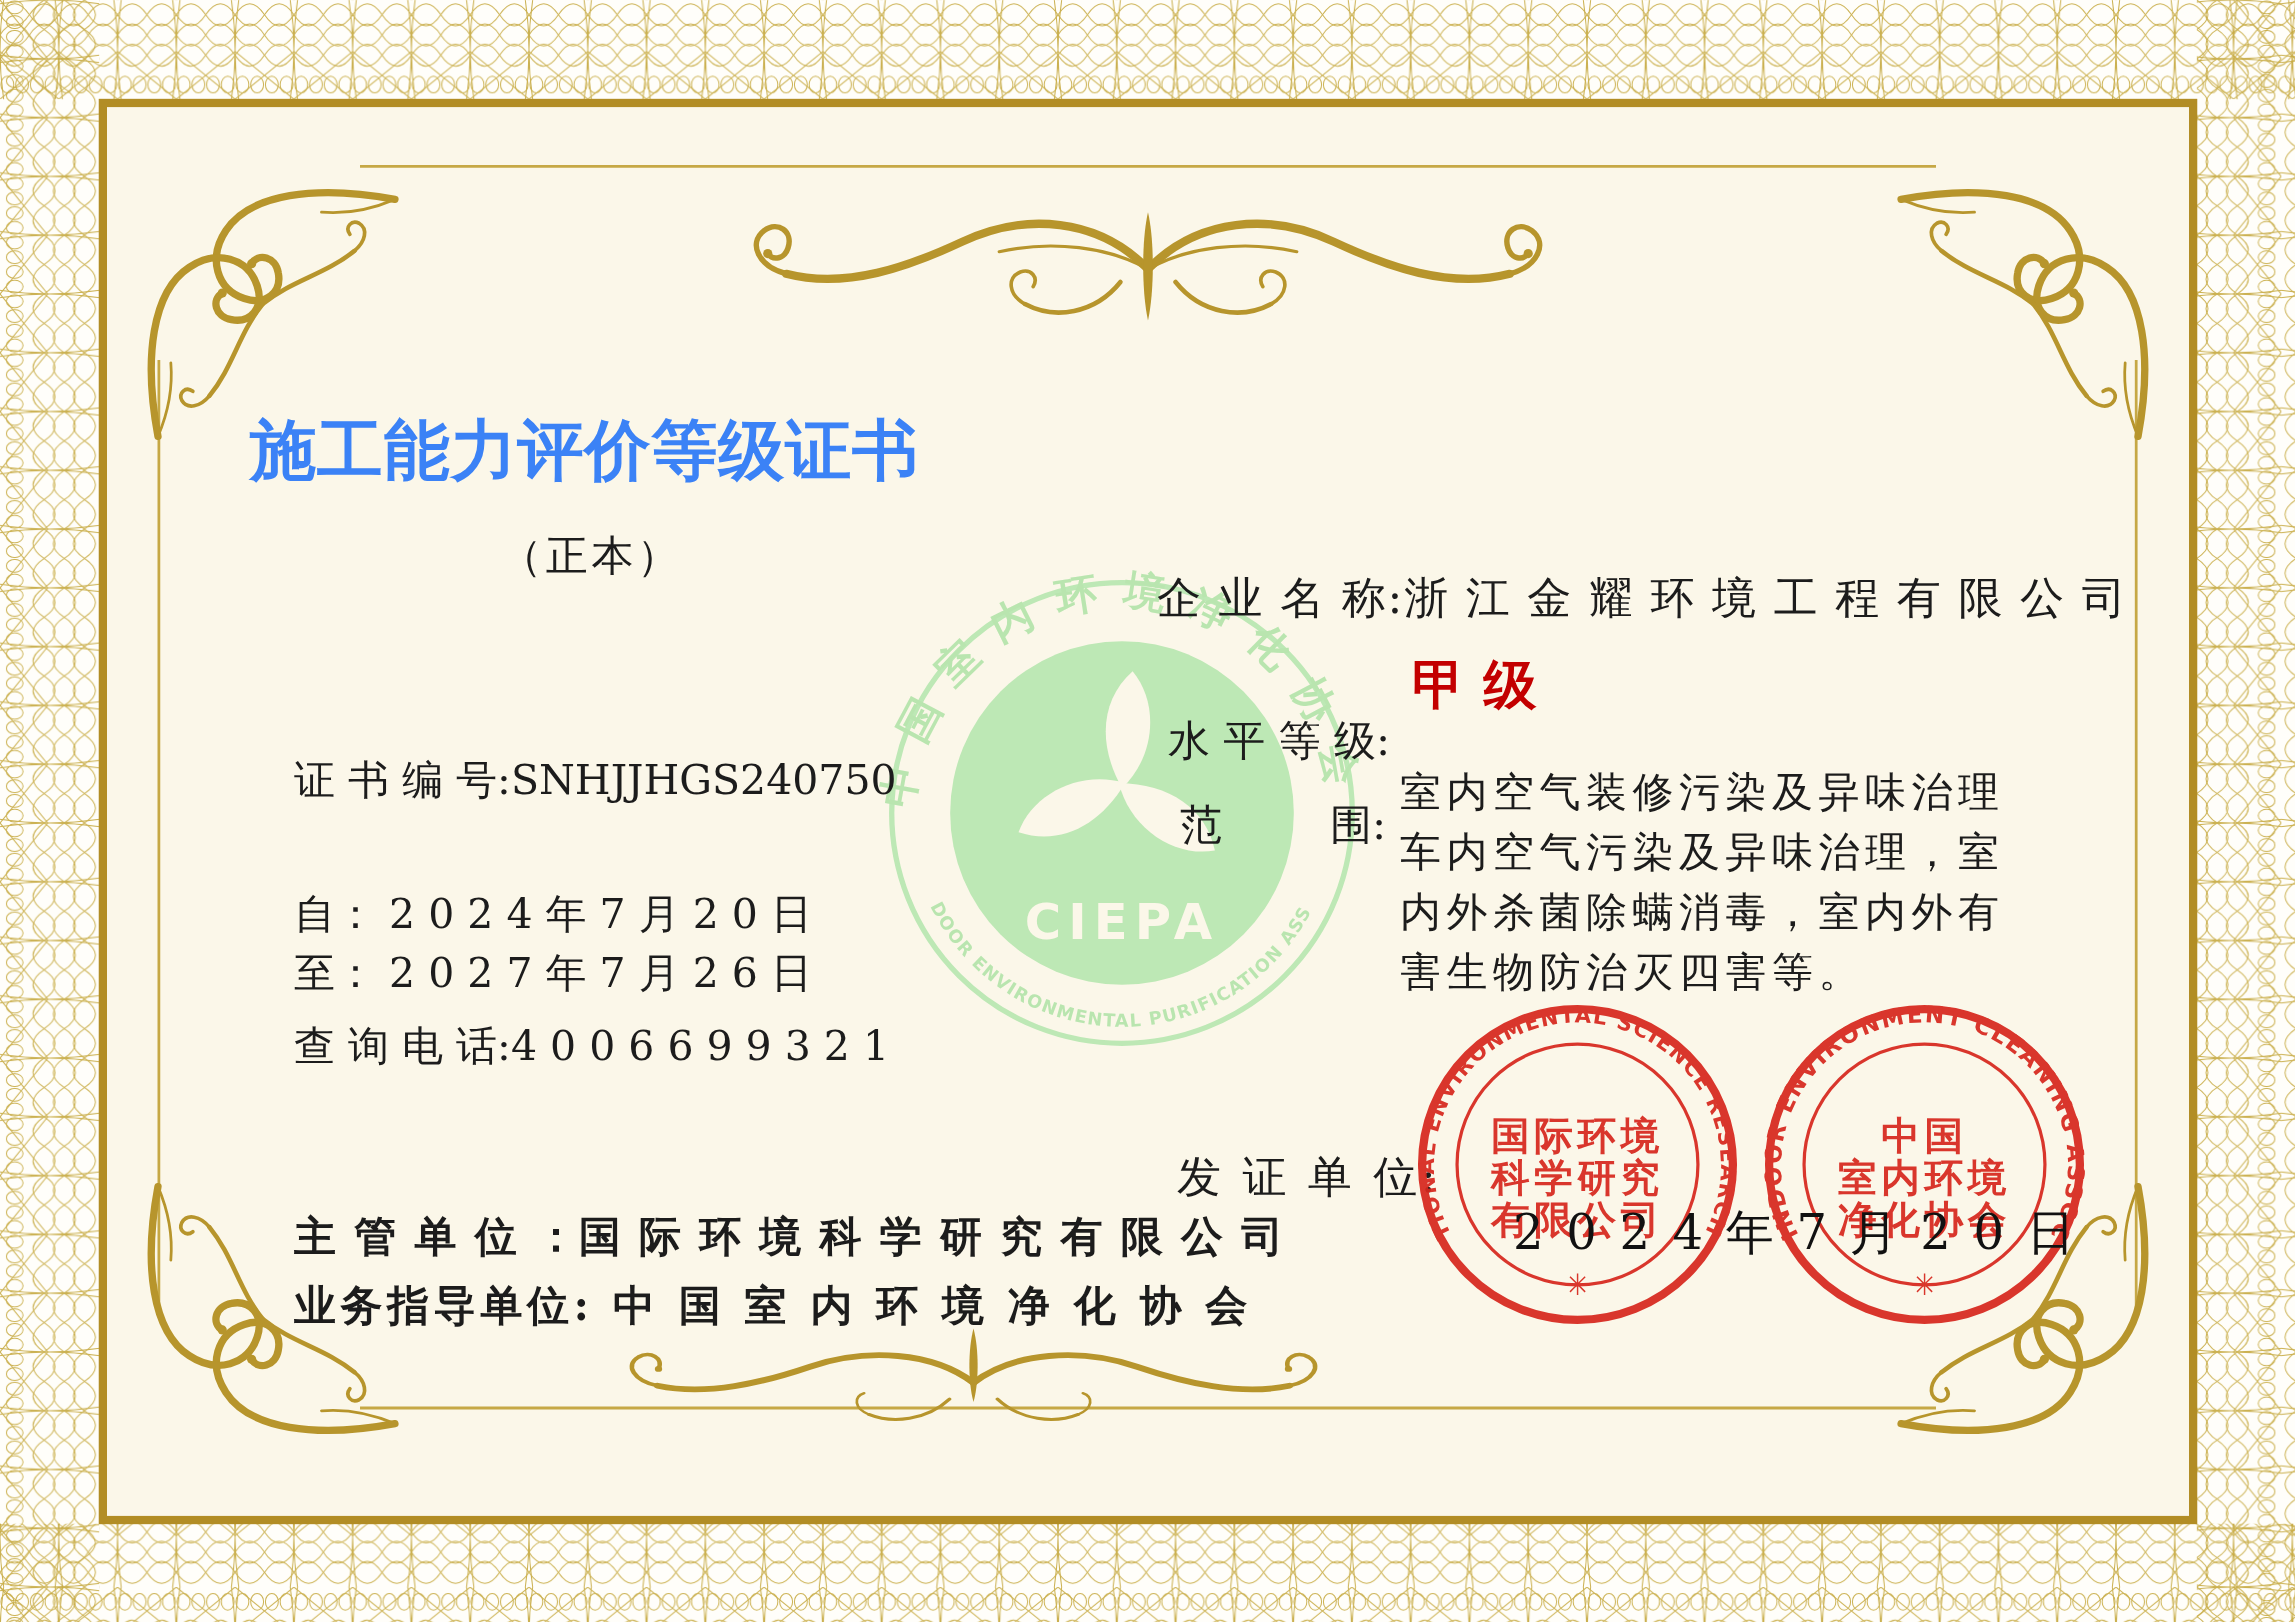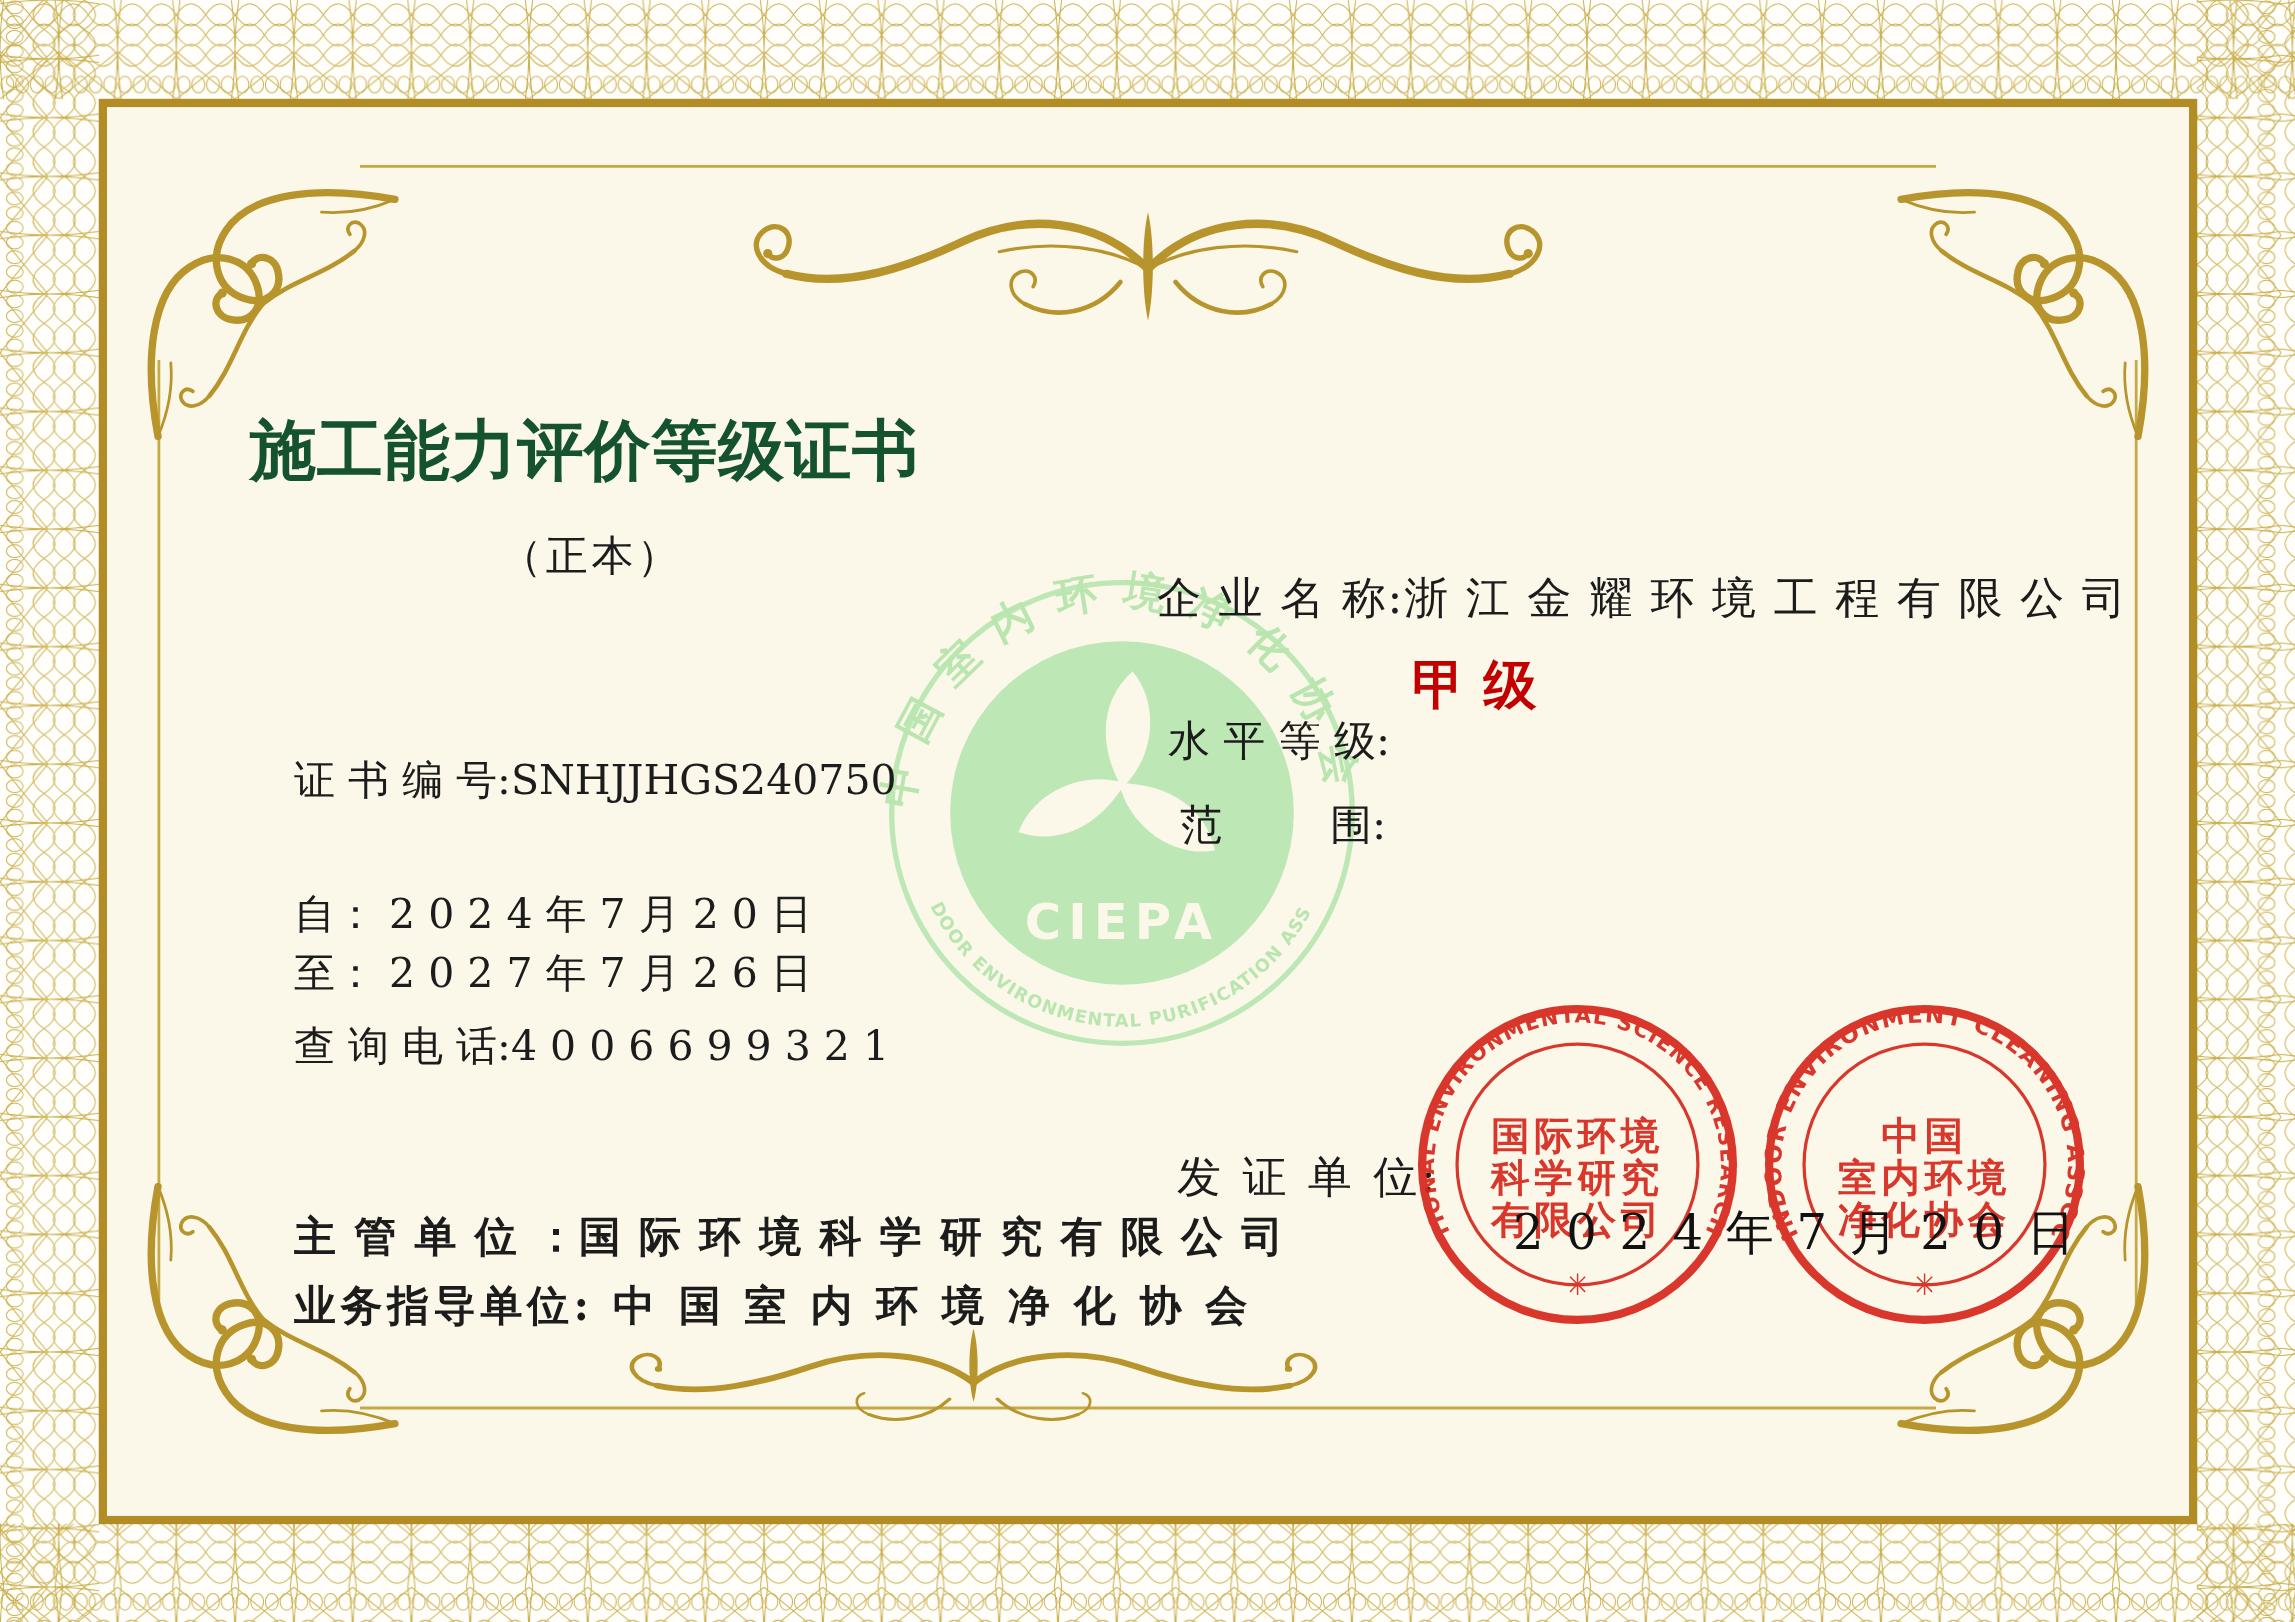--- a/index.html
+++ b/index.html
@@ -6,21 +6,21 @@
   #page{
     position:relative;width:2296px;height:1623px;overflow:hidden;
     background:#fffefa;
     font-family:"DejaVu Serif","Liberation Serif",serif;
   }
   #chrome{position:absolute;left:0;top:0;z-index:0;}
   .lay{position:absolute;white-space:nowrap;color:#1c1c1c;}
   #seal-wrap{position:absolute;left:874px;top:565px;width:496px;height:496px;z-index:1;}
   .txt{z-index:3;}
   .stamp{position:absolute;width:331px;height:331px;z-index:4;}
-  #title{left:250px;top:406px;font-size:66px;font-weight:bold;color:#14532d;letter-spacing:0.9px;}
+  #title{left:250px;top:406px;font-size:66px;font-weight:bold;color:#3b82f6;letter-spacing:0.9px;}
   #subtitle{left:500px;top:528px;font-size:42px;letter-spacing:3.7px;text-align:right;}
   #company{left:1157px;top:569px;font-size:44px;letter-spacing:1.8px;}
   #grade{left:1412px;top:650px;font-size:53px;font-weight:bold;color:#c30000;}
   #level{left:1168px;top:713px;font-size:42px;}
   #fan{left:1180px;top:797px;font-size:42px;}
   #wei{left:1330px;top:797px;font-size:42px;}
   #scope{left:1400px;top:762px;font-size:41px;letter-spacing:5.5px;line-height:60px;}
   #certno{left:294px;top:753px;font-size:41px;}
   #validity{left:294px;top:815px;font-size:41px;}
   #vfrom{left:294px;top:887px;font-size:41px;}
@@ -156,20 +156,26 @@
   </div>
 
   <div class="lay txt" id="title">施工能力评价等级证书</div>
   <div class="lay txt" id="subtitle">（正本）</div>
 
   <div class="lay txt" id="company">企 业 名 称:浙 江 金 耀 环 境 工 程 有 限 公 司</div>
   <div class="lay txt" id="grade">甲 级</div>
   <div class="lay txt" id="level">水 平 等 级:</div>
   <div class="lay txt" id="fan">范</div>
   <div class="lay txt" id="wei">围:</div>
+  <div class="lay txt" id="scope">
+    <div>室内空气装修污染及异味治理</div>
+    <div>车内空气污染及异味治理，室</div>
+    <div>内外杀菌除螨消毒，室内外有</div>
+    <div>害生物防治灭四害等。</div>
+  </div>
 
   <div class="lay txt" id="certno">证 书 编 号:SNHJJHGS240750</div>
   <div class="lay txt" id="vfrom">自：  2 0 2 4 年 7 月 2 0 日</div>
   <div class="lay txt" id="vto">至：  2 0 2 7 年 7 月 2 6 日</div>
   <div class="lay txt" id="phone">查 询 电 话:4 0 0 6 6 9 9 3 2 1</div>
   <div class="lay txt" id="supervisor">主 管 单 位 ：国 际 环 境 科 学 研 究 有 限 公 司</div>
   <div class="lay txt" id="guidance">业务指导单位: 中 国 室 内 环 境 净 化 协 会</div>
   <div class="lay txt" id="issuer">发 证 单 位:</div>
 
   <svg class="stamp" style="left:1412px;top:999px" viewBox="0 0 360 360" xmlns="http://www.w3.org/2000/svg">

